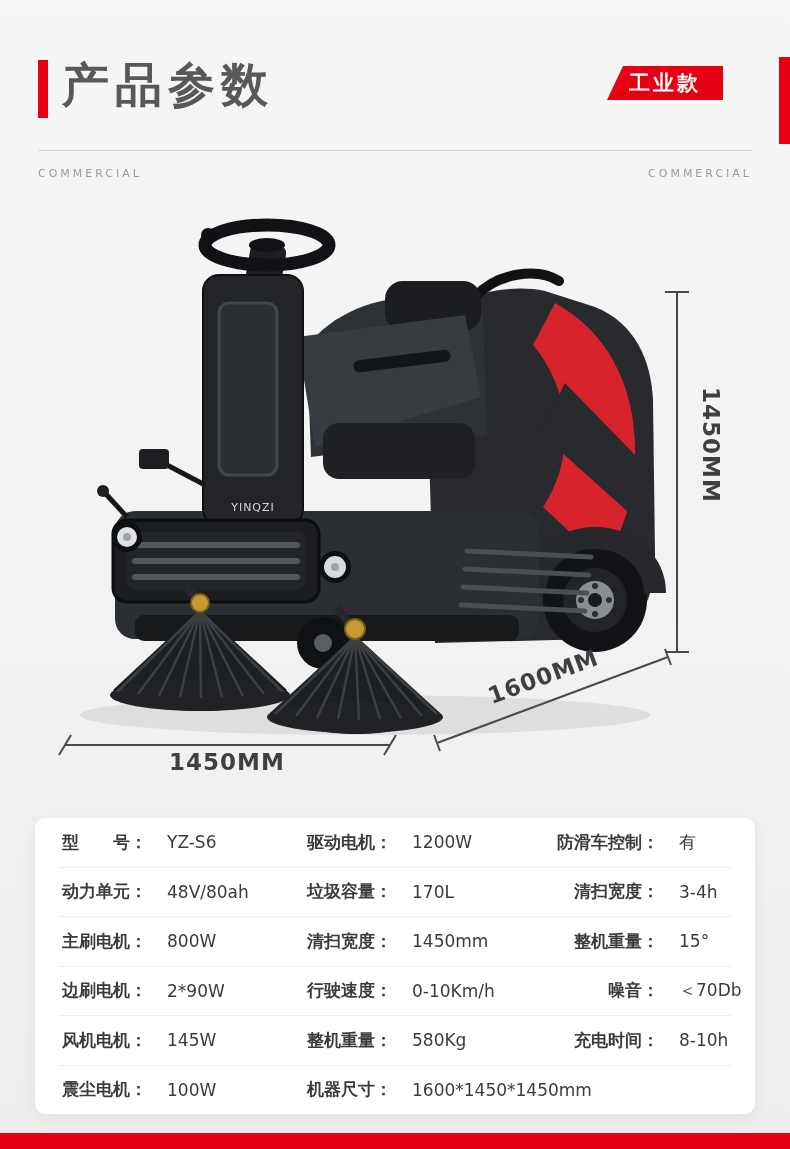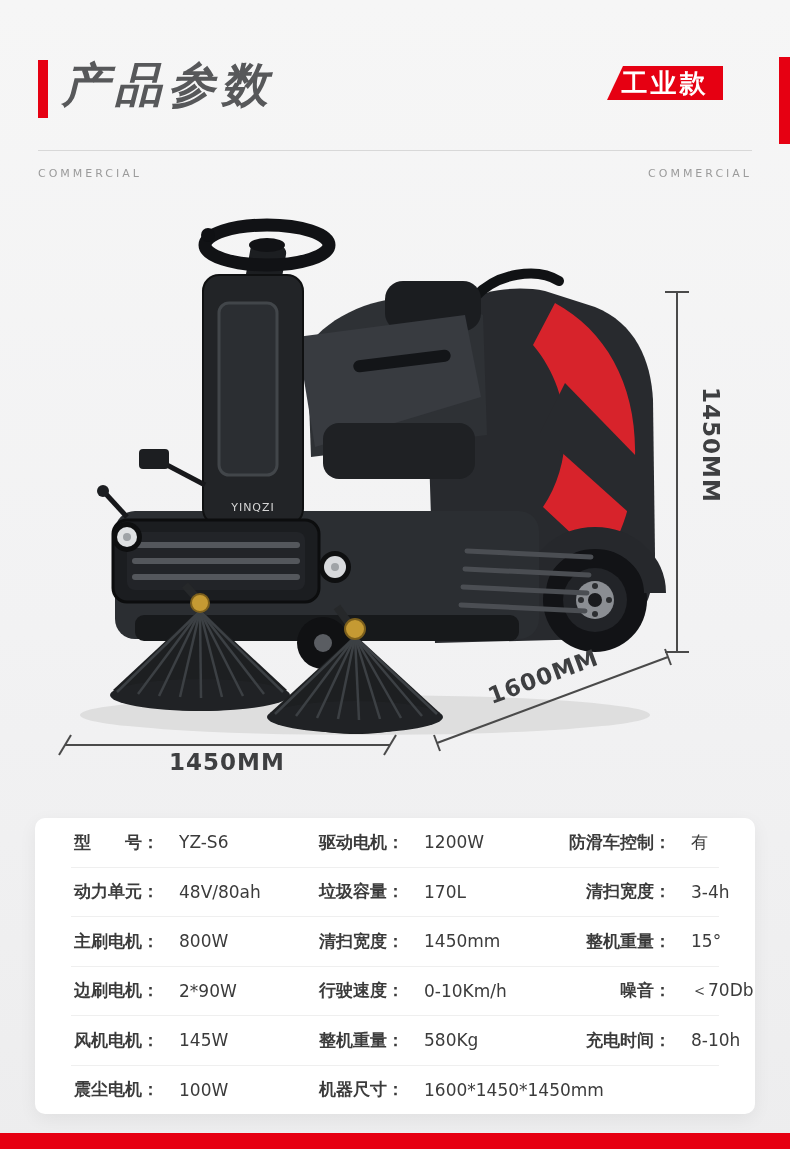--- a/index.html
+++ b/index.html
@@ -1,31 +1,31 @@
 <!DOCTYPE html>
 <html style="--accent: #e60012;"><head>
 <meta charset="utf-8">
 <style>
   html,body{margin:0;padding:0;}
   body{background:#e8e8e8;font-family:"DejaVu Sans","Liberation Sans",sans-serif;}
   .page{position:relative;width:790px;height:1149px;margin:0 auto;overflow:hidden;
         background:linear-gradient(180deg,#f6f6f6 0%,#f2f2f3 55%,#ededee 100%);}
   .accent-bar{position:absolute;left:38px;top:60px;width:10px;height:58px;background:var(--accent,#e60012);}
   .page-title{position:absolute;left:62px;top:54px;margin:0;font-size:47px;font-weight:bold;
-              color:#57585a;letter-spacing:6px;font-style:italic;}
+              color:#57585a;letter-spacing:6px;}
   .badge{position:absolute;left:607px;top:66px;width:116px;height:34px;background:var(--accent,#e60012);
-         clip-path:polygon(16px 0,100% 0,100% 100%,0 100%);color:#fff;font-size:26px;font-weight:bold;
+         clip-path:polygon(16px 0,100% 0,100% 100%,0 100%);color:#fff;font-size:21px;font-weight:bold;
          letter-spacing:3px;display:flex;align-items:center;justify-content:center;}
   .right-strip{position:absolute;right:0;top:57px;width:11px;height:87px;background:var(--accent,#e60012);}
   .subtitle-row{position:absolute;left:38px;right:38px;top:150px;border-top:1px solid #d8d8d8;
                 display:flex;justify-content:space-between;padding-top:16px;}
   .subtitle{font-size:11px;letter-spacing:3px;color:#9b9b9b;}
   .stage{position:absolute;left:35px;top:195px;width:720px;height:578px;}
   .spec-card{position:absolute;left:35px;top:818px;width:720px;background:#ffffff;border-radius:10px;
-             box-shadow:0 5px 18px rgba(0,0,0,.06);padding:0 36px;box-sizing:border-box;}
+             box-shadow:0 5px 18px rgba(0,0,0,.06);padding:0 24px;box-sizing:border-box;}
   .spec-row{display:grid;grid-template-columns:245px 250px 1fr;align-items:center;height:48.5px;
             border-bottom:1px solid #efefef;}
   .spec-row:last-child{border-bottom:none;}
   .spec-cell{display:flex;align-items:center;font-size:17px;color:#3b3b3b;min-width:0;}
   .spec-label{font-weight:600;text-align:right;white-space:pre;flex:none;}
   .col1 .spec-label{width:88px;}
   .col2 .spec-label{width:88px;text-align:right;}
   .col3 .spec-label{width:105px;}
   .spec-value{margin-left:20px;white-space:nowrap;}
   .bottom-bar{position:absolute;left:0;right:0;bottom:0;height:16px;background:var(--accent,#e60012);}

